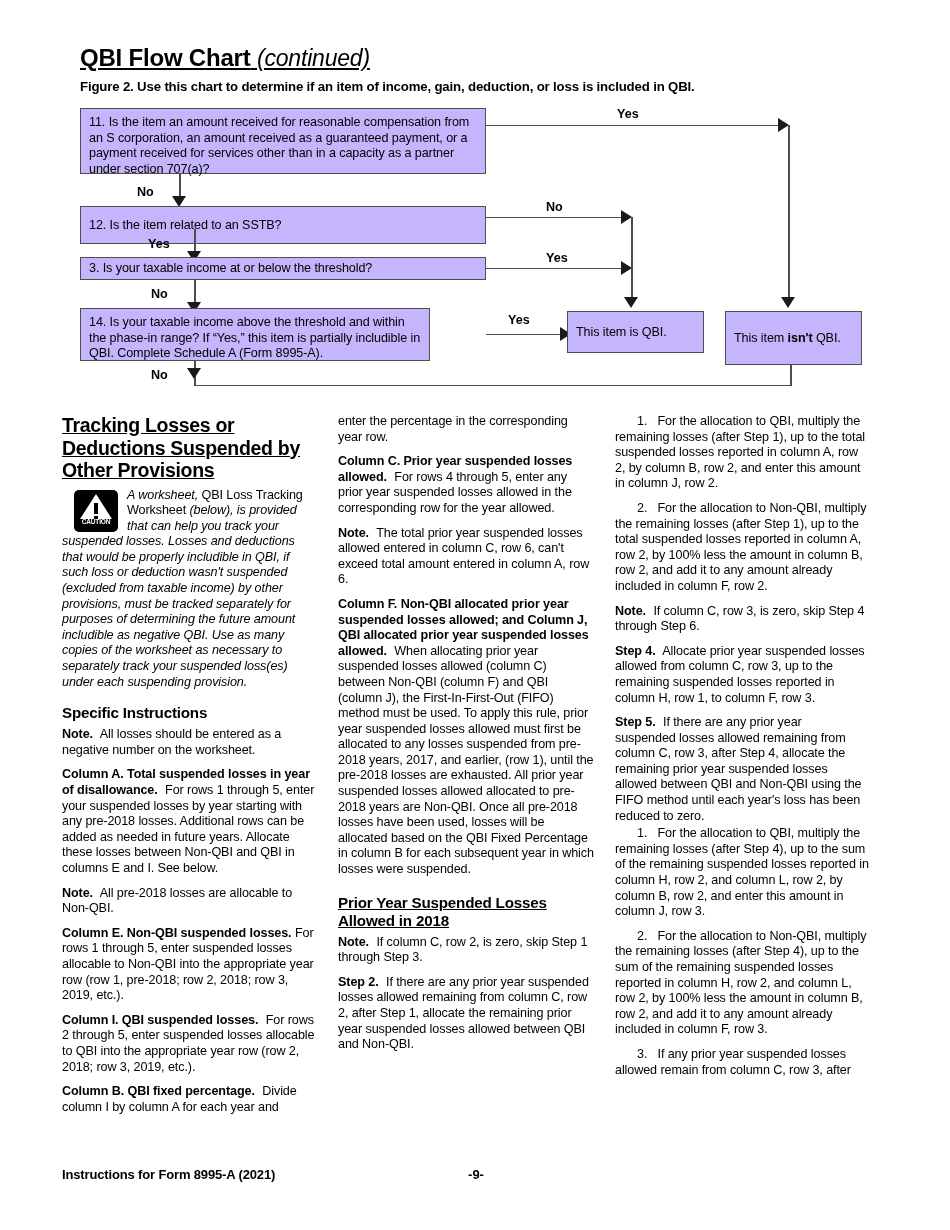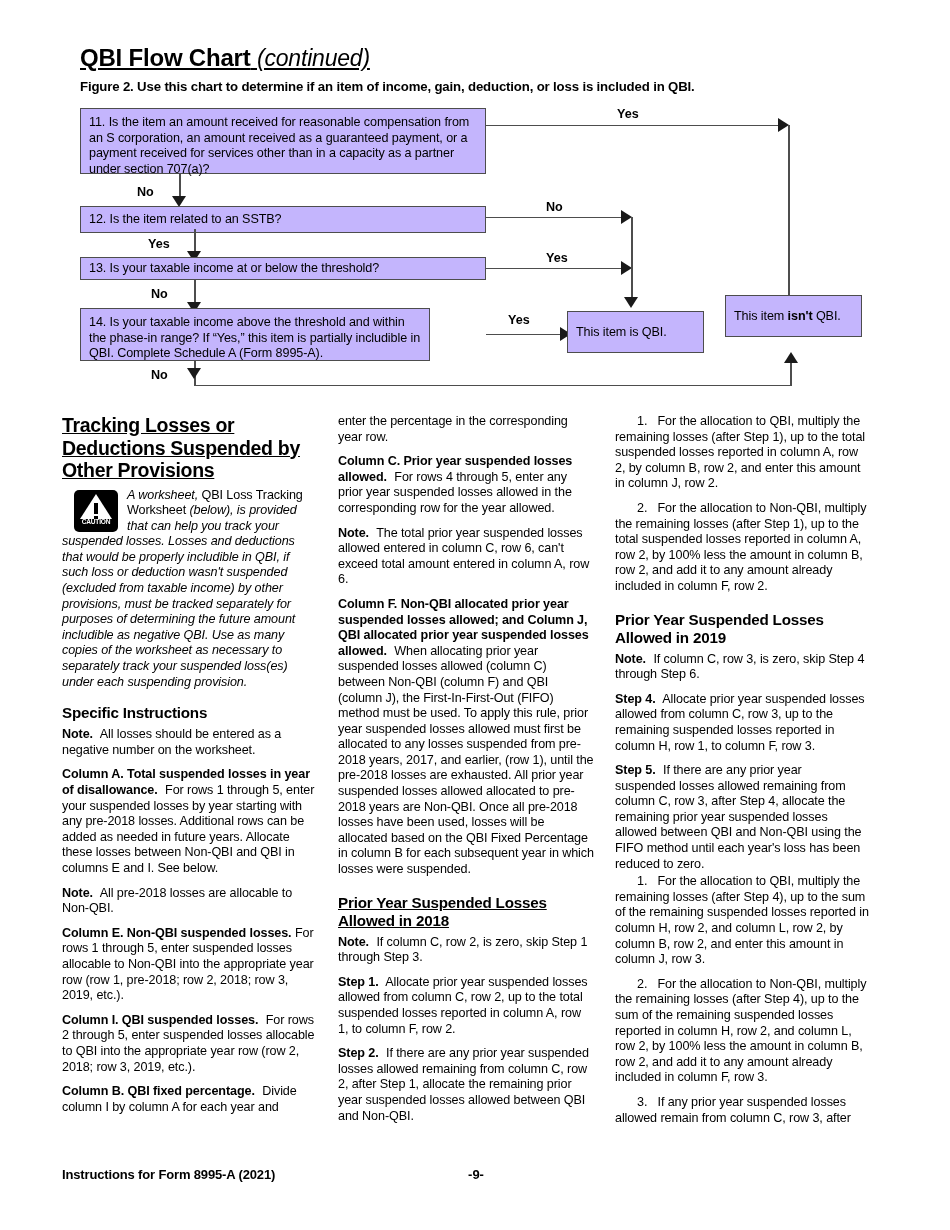--- a/index.html
+++ b/index.html
@@ -161,31 +161,31 @@
     <div class="fline" style="left:486px; top:124.5px; width:294px; height:1.6px;"></div>
     <div class="arrow-r" style="left:778px; top:118px;"></div>
     <div class="flab" style="left:617px; top:107px;">Yes</div>
     <div class="fline" style="left:788px; top:124.5px; width:1.6px; height:175px;"></div>
     <div class="arrow-d" style="left:781.3px; top:297px;"></div>
 
     <div class="fline" style="left:179px; top:174px; width:1.6px; height:25px;"></div>
     <div class="arrow-d" style="left:172.3px; top:196px;"></div>
     <div class="flab" style="left:137px; top:185px;">No</div>
 
-    <div class="fbox center" style="left:80px; top:206px; width:406px; height:27px;">12. Is the item related to an SSTB?</div>
+    <div class="fbox center" style="left:80px; top:206px; width:406px; height:38px;">12. Is the item related to an SSTB?</div>
 
     <div class="fline" style="left:486px; top:216.5px; width:137px; height:1.6px;"></div>
     <div class="arrow-r" style="left:621px; top:210px;"></div>
     <div class="flab" style="left:546px; top:200px;">No</div>
 
     <div class="fline" style="left:194px; top:229px; width:1.6px; height:25px;"></div>
     <div class="arrow-d" style="left:187.3px; top:251px;"></div>
     <div class="flab" style="left:148px; top:237px;">Yes</div>
 
-    <div class="fbox center" style="left:80px; top:257px; width:406px; height:23px;">13. Is your taxable income at or below the threshold?</div>
+    <div class="fbox center" style="left:80px; top:257px; width:406px; height:23px;">3. Is your taxable income at or below the threshold?</div>
 
     <div class="fline" style="left:486px; top:267.5px; width:137px; height:1.6px;"></div>
     <div class="arrow-r" style="left:621px; top:261px;"></div>
     <div class="flab" style="left:546px; top:251px;">Yes</div>
 
     <div class="fline" style="left:631px; top:216.5px; width:1.6px; height:83px;"></div>
     <div class="arrow-d" style="left:624.3px; top:297px;"></div>
 
     <div class="fline" style="left:194px; top:280px; width:1.6px; height:26px;"></div>
     <div class="arrow-d" style="left:187.3px; top:302px;"></div>
@@ -201,21 +201,21 @@
     <div class="arrow-d" style="left:187.3px; top:368px;"></div>
     <div class="flab" style="left:151px; top:368px;">No</div>
     <div class="fline" style="left:194px; top:384.5px; width:597px; height:1.6px;"></div>
     <div class="fline" style="left:790px; top:360px; width:1.6px; height:26px;"></div>
     <div class="arrow-u" style="left:784px; top:352px;"></div>
 
     <div class="fbox center" style="left:567px; top:311px; width:137px; height:42px;">
       <span>This item is QBI.</span>
     </div>
 
-    <div class="fbox center" style="left:725px; top:295px; width:137px; height:42px;text-align:right;">
+    <div class="fbox center" style="left:725px; top:311px; width:137px; height:54px;text-align:right;">
       <span><span>This item </span><b>isn't</b><span> QBI.</span></span>
     </div>
 
   </div>
 
   <div class="cols">
 
     <div class="col col-1">
       <h2 class="sec">Tracking Losses or Deductions Suspended by Other Provisions</h2>
 
@@ -250,32 +250,30 @@
       <p class="para"><span class="lead">Column C. Prior year suspended losses allowed.</span><span class="nb-spacer"></span> <span>For rows 4 through 5, enter any prior year suspended losses allowed in the corresponding row for the year allowed.</span></p>
 
       <p class="para"><span class="nb">Note.</span><span class="nb-spacer"></span> <span>The total prior year suspended losses allowed entered in column C, row 6, can't exceed total amount entered in column A, row 6.</span></p>
 
       <p class="para"><span class="lead">Column F. Non-QBI allocated prior year suspended losses allowed; and Column J, QBI allocated prior year suspended losses allowed.</span><span class="nb-spacer"></span> <span>When allocating prior year suspended losses allowed (column C) between Non-QBI (column F) and QBI (column J), the First-In-First-Out (FIFO) method must be used. To apply this rule, prior year suspended losses allowed must first be allocated to any losses suspended from pre-2018 years, 2017, and earlier, (row 1), until the pre-2018 losses are exhausted. All prior year suspended losses allowed allocated to pre-2018 years are Non-QBI. Once all pre-2018 losses have been used, losses will be allocated based on the QBI Fixed Percentage in column B for each subsequent year in which losses were suspended.</span></p>
 
       <h3 class="sub" style="margin-top:16px;text-decoration:underline;">Prior Year Suspended Losses Allowed in 2018</h3>
 
       <p class="para"><span class="nb">Note.</span><span class="nb-spacer"></span> <span>If column C, row 2, is zero, skip Step 1 through Step 3.</span></p>
 
-      <p class="para"><span class="nb">Step 1.</span><span class="nb-spacer"></span> <span>Allocate prior year suspended losses allowed from column C, row 2, up to the total suspended losses reported in column A, row 1, to column F, row 2.</span></p>
 
       <p class="para"><span class="nb">Step 2.</span><span class="nb-spacer"></span> <span>If there are any prior year suspended losses allowed remaining from column C, row 2, after Step 1, allocate the remaining prior year suspended losses allowed between QBI and Non-QBI.</span></p>
     </div>
 
     <div class="col col-3">
       <p class="indent"><span>1.</span>&nbsp;&nbsp; <span>For the allocation to QBI, multiply the remaining losses (after Step 1), up to the total suspended losses reported in column A, row 2, by column B, row 2, and enter this amount in column J, row 2.</span></p>
 
       <p class="indent"><span>2.</span>&nbsp;&nbsp; <span>For the allocation to Non-QBI, multiply the remaining losses (after Step 1), up to the total suspended losses reported in column A, row 2, by 100% less the amount in column B, row 2, and add it to any amount already included in column F, row 2.</span></p>
 
 
-      <h3 class="sub" style="margin-top:16px;">Prior Year Suspended Losses Allowed in 2019</h3>
 
       <p class="para"><span class="nb">Note.</span><span class="nb-spacer"></span> <span>If column C, row 3, is zero, skip Step 4 through Step 6.</span></p>
 
       <p class="para"><span class="nb">Step 4.</span><span class="nb-spacer"></span> <span>Allocate prior year suspended losses allowed from column C, row 3, up to the remaining suspended losses reported in column H, row 1, to column F, row 3.</span></p>
 
       <p class="tight"><span class="nb">Step 5.</span><span class="nb-spacer"></span> <span>If there are any prior year suspended losses allowed remaining from column C, row 3, after Step 4, allocate the remaining prior year suspended losses allowed between QBI and Non-QBI using the FIFO method until each year's loss has been reduced to zero.</span></p>
 
       <p class="indent" style="margin-top:0;"><span>1.</span>&nbsp;&nbsp; <span>For the allocation to QBI, multiply the remaining losses (after Step 4), up to the sum of the remaining suspended losses reported in column H, row 2, and column L, row 2, by column B, row 2, and enter this amount in column J, row 3.</span></p>
 
       <p class="indent"><span>2.</span>&nbsp;&nbsp; <span>For the allocation to Non-QBI, multiply the remaining losses (after Step 4), up to the sum of the remaining suspended losses reported in column H, row 2, and column L, row 2, by 100% less the amount in column B, row 2, and add it to any amount already included in column F, row 3.</span></p>

